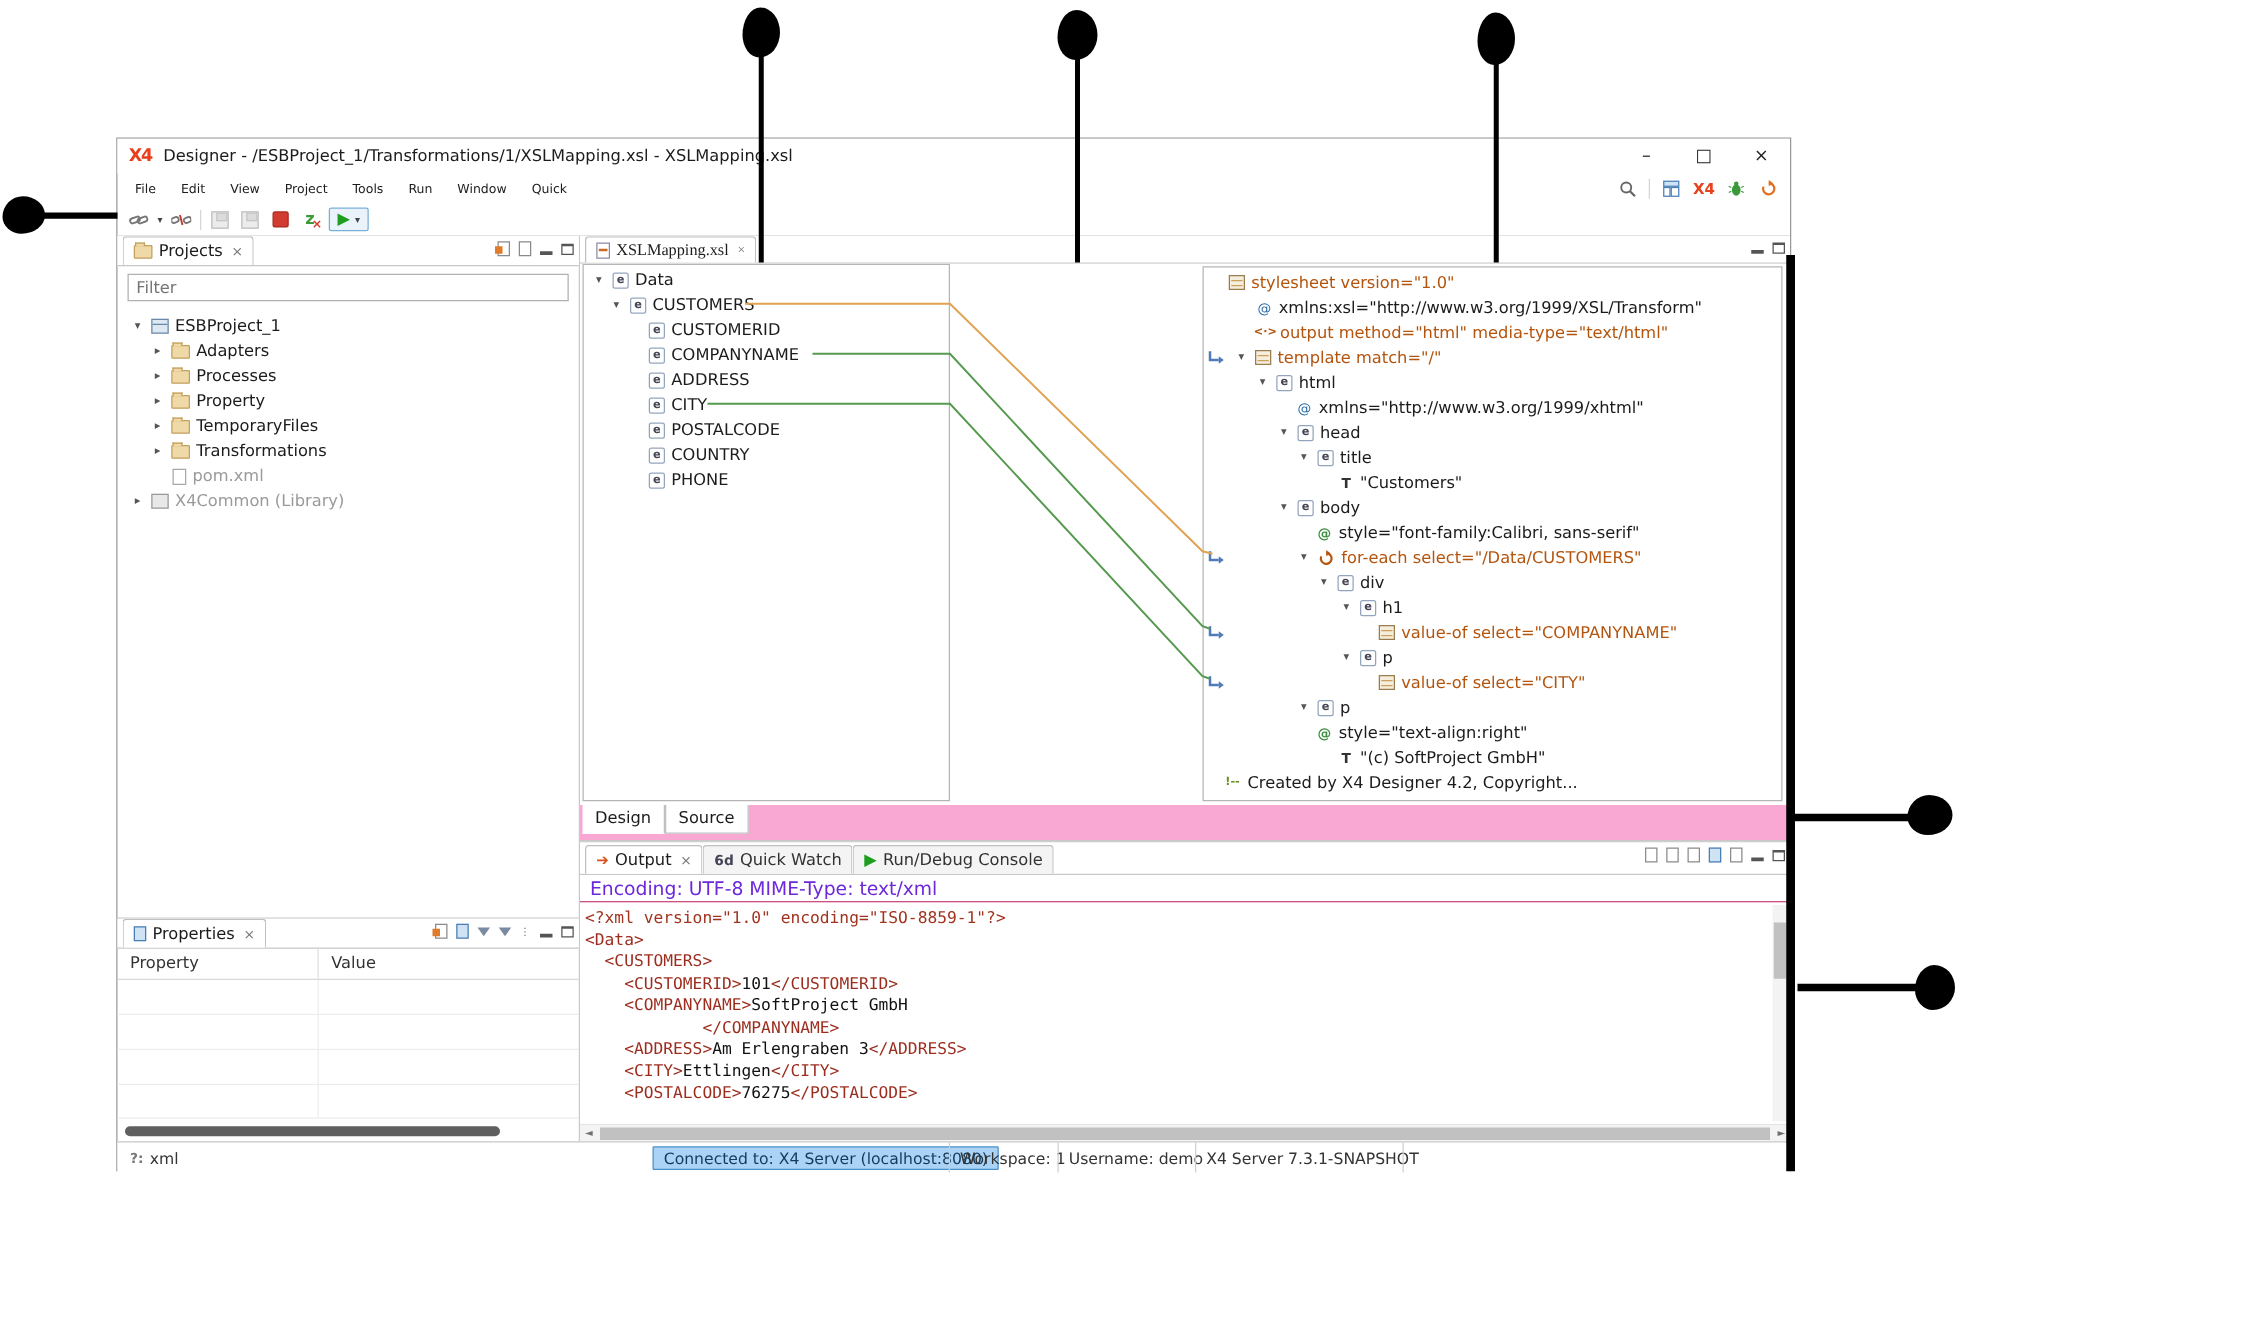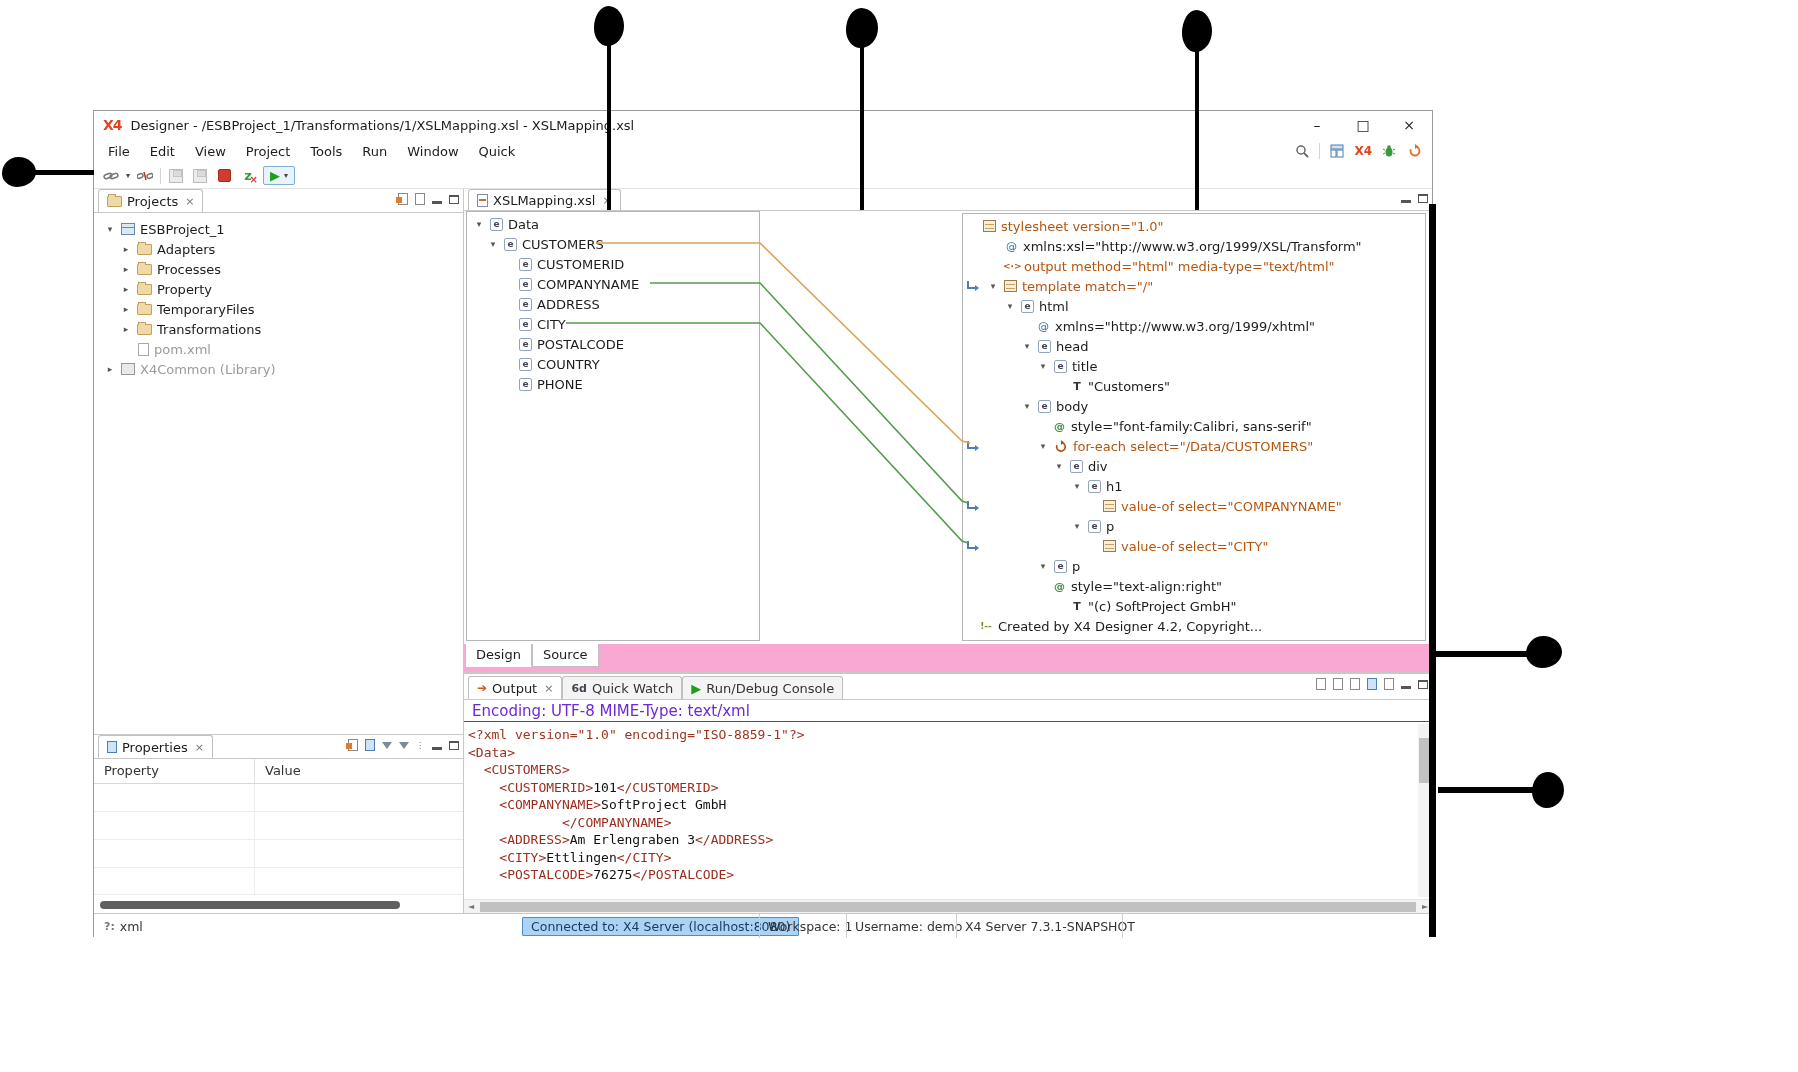--- a/index.html
+++ b/index.html
@@ -16,21 +16,21 @@
 
   
   .titlebar { height:28px; display:flex; align-items:center; padding-left:9px; gap:9px; background:#fff; }
   .x4-logo { color:#e8401c; font-weight:bold; font-size:14px; letter-spacing:-1px; }
   .title-text { font-size:13px; color:#1c1c1c; }
   .win-controls { margin-left:auto; display:flex; height:100%; }
   .win-btn { width:46px; display:flex; align-items:center; justify-content:center; font-size:14px; color:#222; cursor:default; }
 
   
   .menubar { height:24px; display:flex; align-items:center; padding-left:4px; position:relative; }
-  .menu-item { padding:2px 10px; font-size:13px; color:#1c1c1c; }
+  .menu-item { padding:2px 10px; font-size:10px; color:#1c1c1c; }
   .menubar-right { position:absolute; right:8px; top:0; height:24px; display:flex; align-items:center; gap:8px; }
   .vsep { width:1px; height:16px; background:#d5d5d5; }
   .x4-mini { color:#e8401c; font-weight:bold; font-size:12px; }
 
   
   .toolbar { height:26px; display:flex; align-items:center; gap:6px; padding-left:8px; border-bottom:1px solid #e3e3e3; }
   .tb-icon { width:18px; height:18px; display:flex; align-items:center; justify-content:center; }
   .caret { font-size:8px; color:#444; }
   .floppy { width:14px; height:14px; border:1px solid #bdbdbd; background:#ececec; position:relative; }
   .floppy::before { content:""; position:absolute; left:3px; top:0; width:7px; height:5px; background:#dcdcdc; border:1px solid #c5c5c5; }
@@ -78,21 +78,21 @@
   .properties-panel { height:179px; display:flex; flex-direction:column; border-top:1px solid #c9c9c9; }
   .prop-header { height:26px; display:flex; align-items:center; border-bottom:1px solid #d8d8d8; font-size:13px; color:#333; }
   .prop-col1 { width:160px; padding-left:10px; }
   .prop-col2 { padding-left:10px; border-left:1px solid #e0e0e0; height:100%; display:flex; align-items:center; flex:1; }
   .prop-row { height:29px; border-bottom:1px solid #ededed; display:flex; }
   .prop-row .cell1 { width:160px; }
   .prop-row .cell2 { border-left:1px solid #ededed; flex:1; }
   .left-hscroll { height:8px; background:#5f5f5f; border-radius:4px; width:300px; margin:6px 0 4px 6px; }
 
   
-  .editor-tabbar { height:22px; border-bottom:1px solid #c8c8c8; display:flex; align-items:flex-end; padding-left:4px; position:relative; background:#fff; }
+  .editor-tabbar { height:22px; border-bottom:1px solid #c8c8c8; display:flex; align-items:flex-end; padding-left:4px; position:relative; background:#fff;font-family:Liberation Serif, serif; }
   .editor-tab { display:flex; align-items:center; gap:5px; height:21px; padding:0 8px; border:1px solid #c0c0c0; border-bottom:none; border-radius:3px 3px 0 0; background:#fff; font-size:13px; }
   .xsl-file { width:11px; height:13px; border:1px solid #8a8aa8; background:#fff; position:relative; flex:none; }
   .xsl-file::after { content:""; position:absolute; left:1px; top:4px; width:7px; height:2px; background:#c9692a; }
 
   .mapping-area { position:relative; height:433px; background:#fff; overflow:hidden; }
   .map-panel { position:absolute; background:#fff; border:1px solid #b5b5b5; overflow:hidden; }
   .map-left { left:2px; top:0; width:294px; height:430px; padding-top:2px; }
   .map-right { left:498px; top:2px; width:464px; height:428px; padding-top:2px; }
   .mrow { height:20px; display:flex; align-items:center; gap:5px; white-space:nowrap; font-size:13px; color:#1c1c1c; position:relative; }
   .lab-o { color:#b4550f; }
@@ -257,20 +257,23 @@
               <span>Projects</span>
               <span class="tab-close">×</span>
             </div>
             <div class="panel-btns">
               <span class="mini-doc orange"></span>
               <span class="mini-doc"></span>
               <span class="icon-min"></span>
               <span class="icon-max"></span>
             </div>
           </div>
+          <div class="filter-wrap">
+            <input class="filter-input" placeholder="Filter" style="">
+          </div>
           <div class="tree">
             <div class="trow" style="padding-left:10px">
               <span class="chev">▾</span>
               <span class="proj-icon"></span>
               <span>ESBProject_1</span>
             </div>
             <div class="trow" style="padding-left:26px">
               <span class="chev">▸</span>
               <span class="folder"></span>
               <span>Adapters</span>

